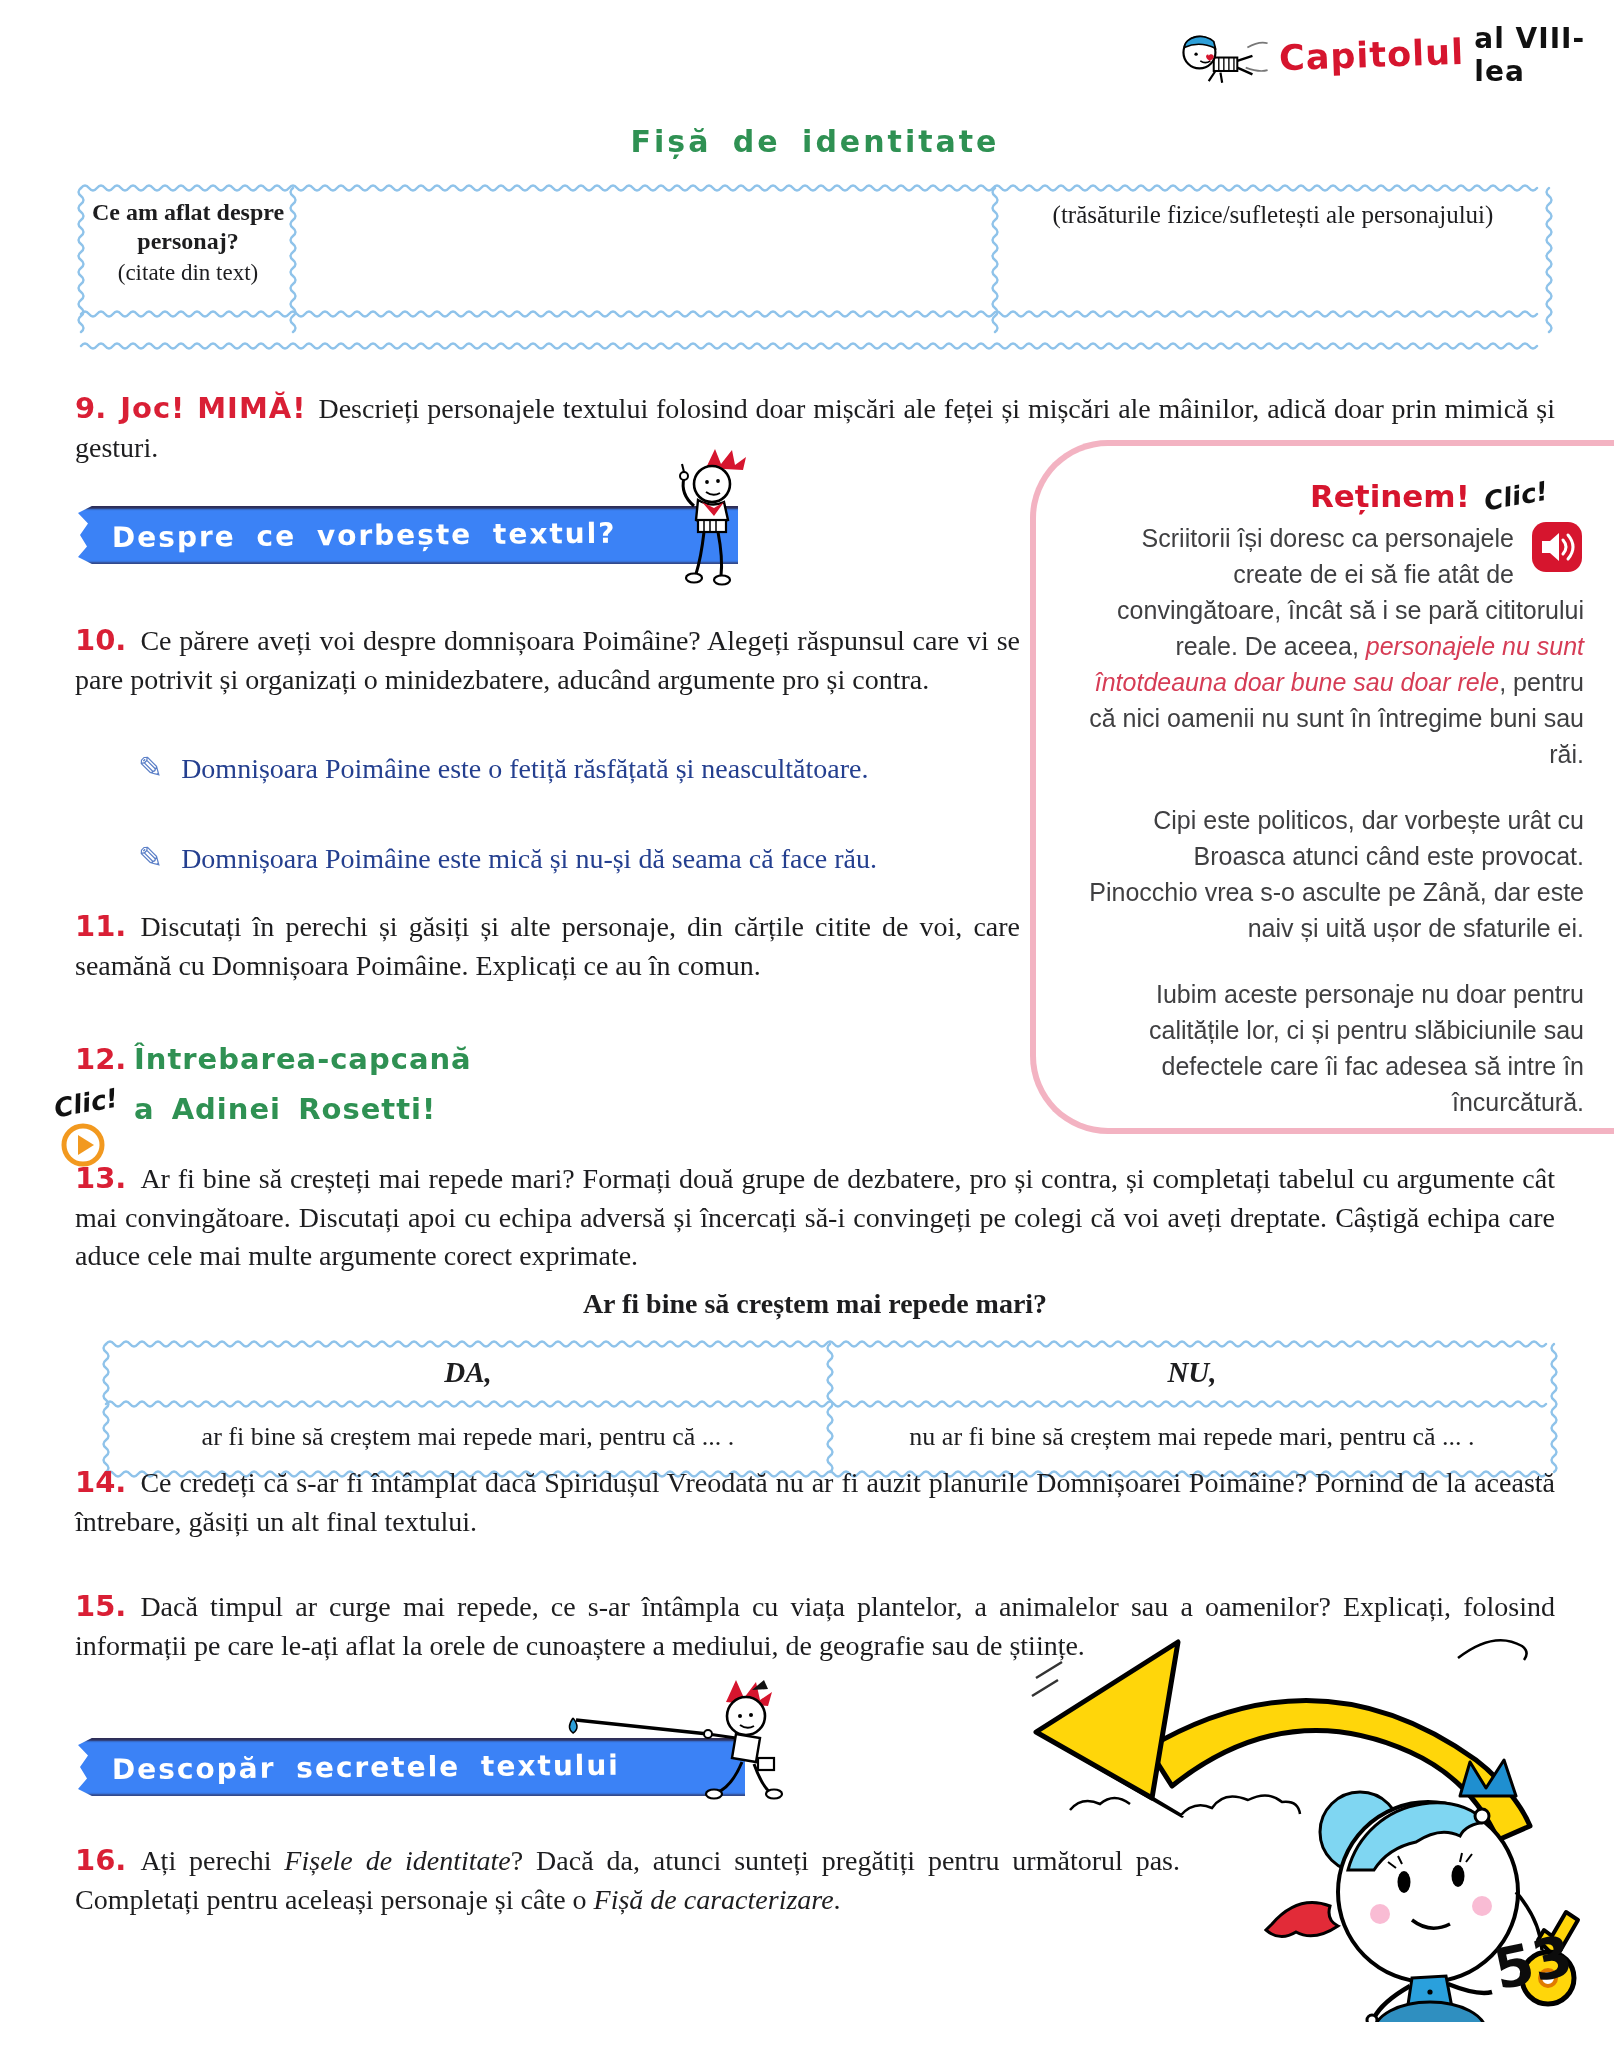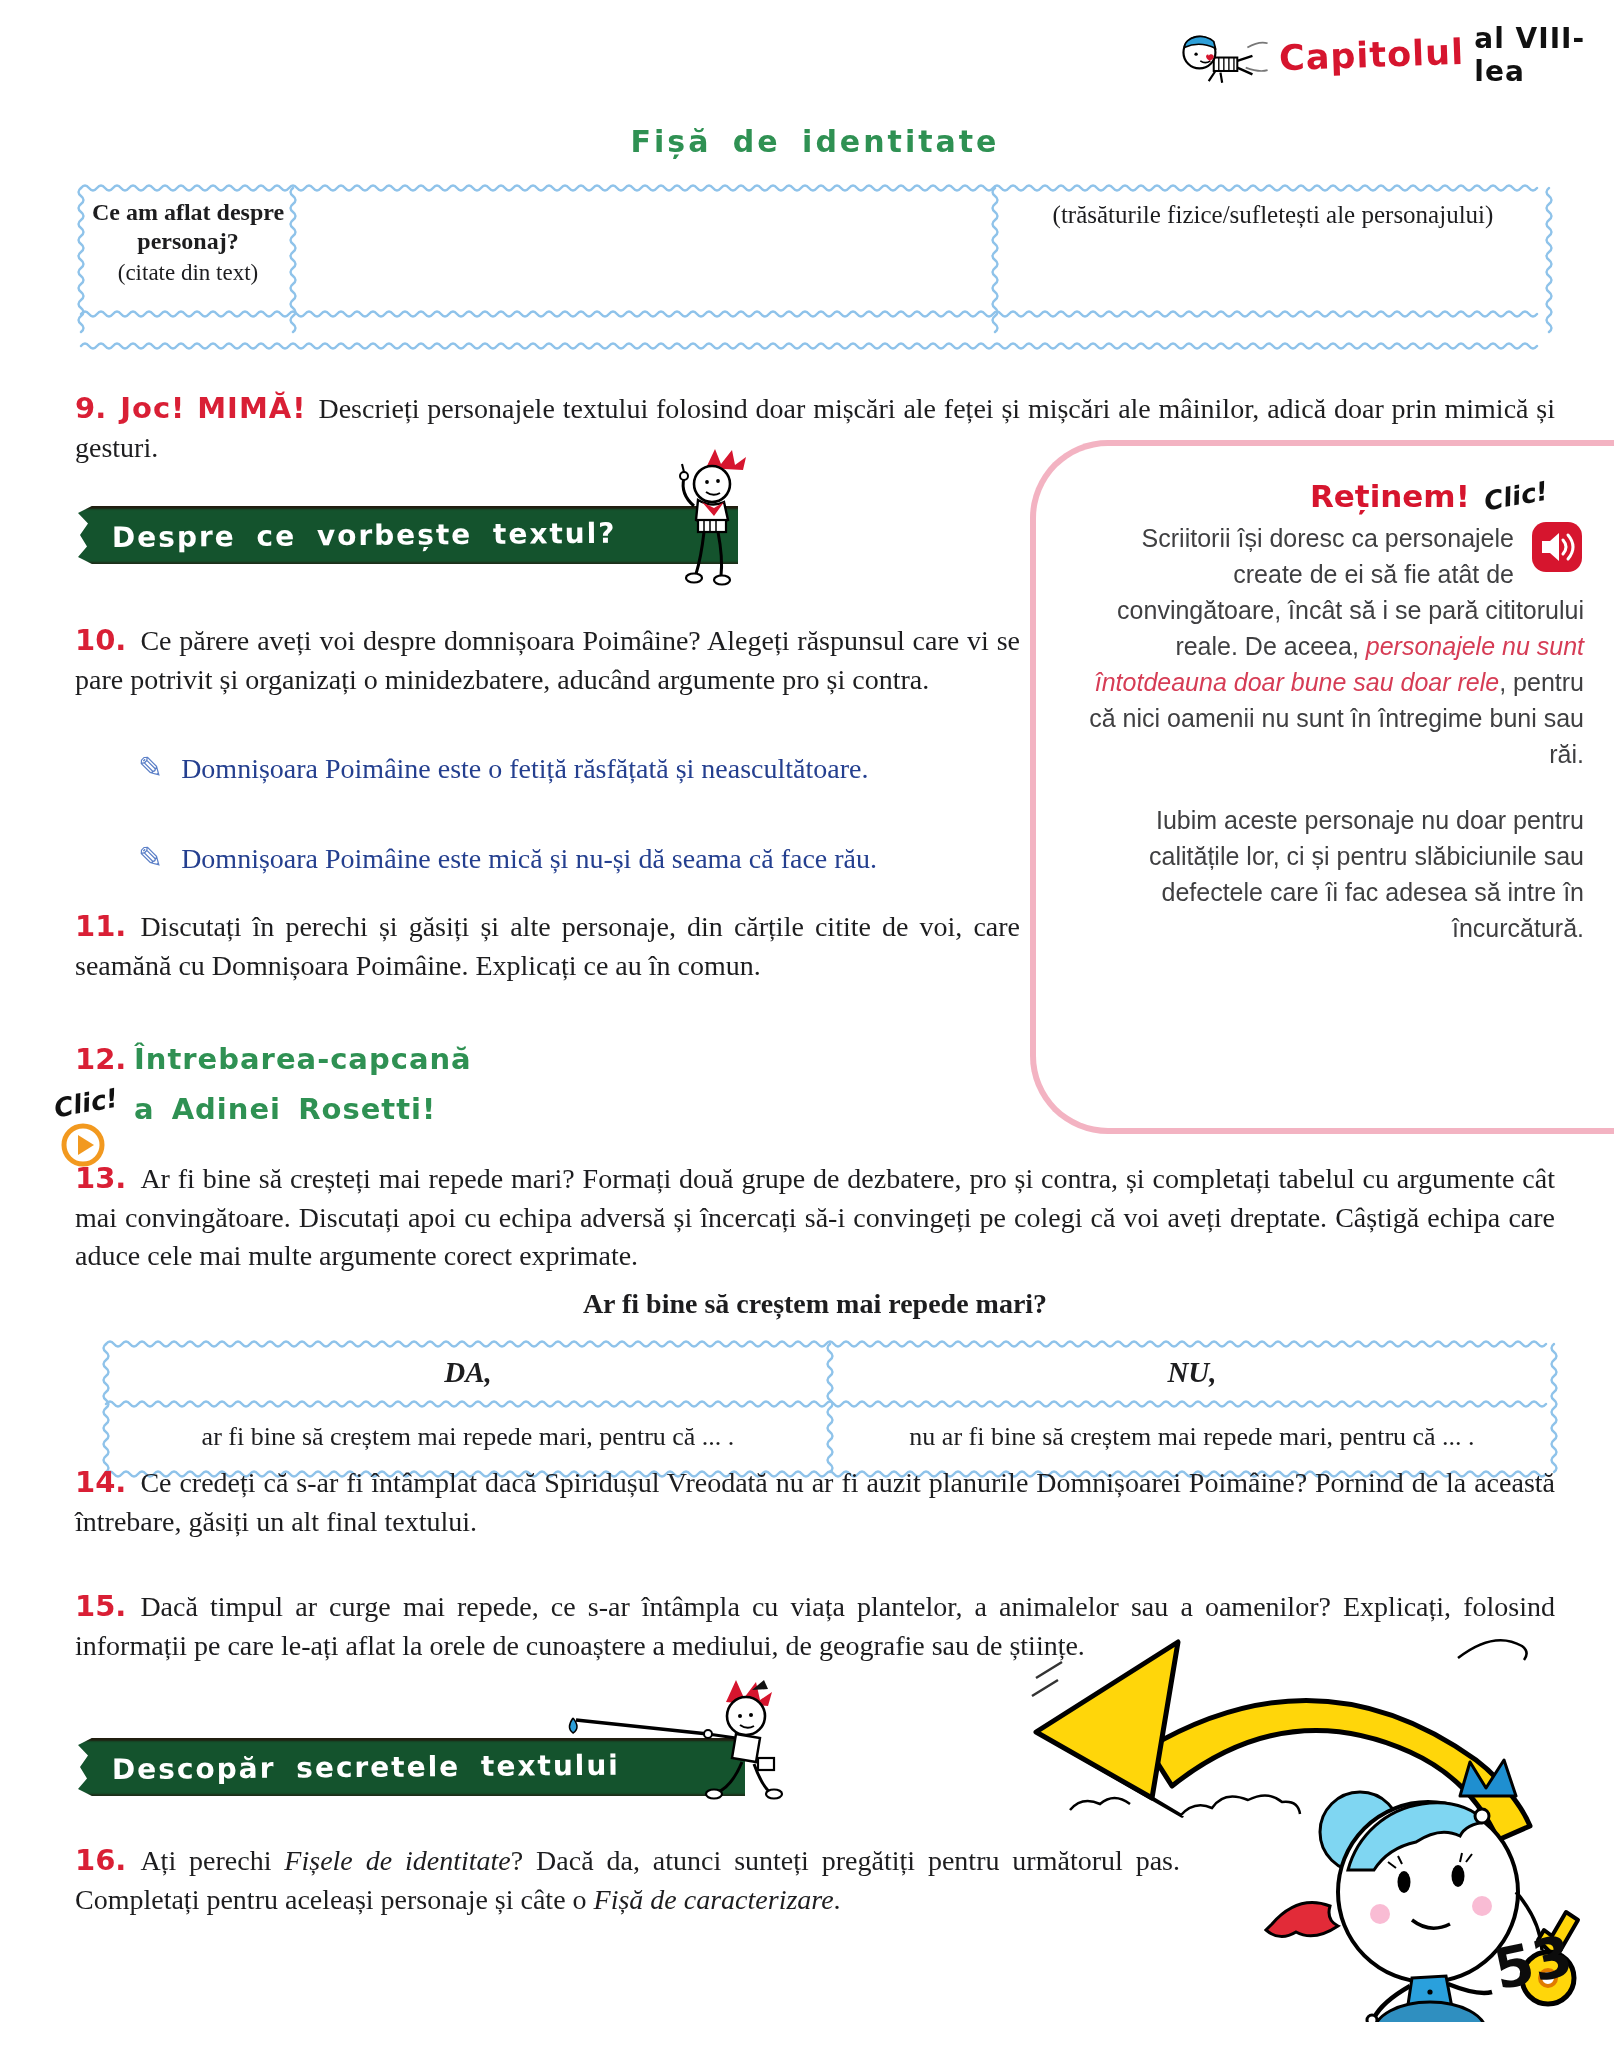--- a/index.html
+++ b/index.html
@@ -48,21 +48,21 @@
 
   .bullet{position:absolute;left:138px;width:888px;font-size:28px;line-height:1.35;
     color:#243f8f;}
   .b1{top:748px;} .b2{top:838px;}
   .pencil{font-size:30px;color:#5b7fc7;margin-right:18px;font-family:"DejaVu Sans",sans-serif;}
 
   .debate-q{position:absolute;left:75px;top:1288px;width:1480px;text-align:center;
     font-weight:bold;font-size:28px;}
 
   
-  .banner{position:absolute;height:58px;background:#14532d;
+  .banner{position:absolute;height:58px;background:#3b82f6;
     box-shadow:inset 0 5px 2px -2px rgba(40,0,0,.65), inset 0 -4px 2px -2px rgba(40,0,0,.45);
     clip-path:polygon(14px 0%,100% 0%,100% 100%,14px 100%,0% 88%,9px 70%,2px 50%,10px 30%,0% 12%);
     display:flex;align-items:center;}
   .banner1{left:78px;top:506px;width:660px;}
   .banner2{left:78px;top:1738px;width:667px;}
   .banner-label{font-family:"DejaVu Sans",sans-serif;font-weight:bold;font-size:28px;
     color:#fff;letter-spacing:2px;word-spacing:9px;padding-left:34px;transform:rotate(-0.5deg);}
   .mascot{position:absolute;}
   .mascot1{left:640px;top:446px;}
   .mascot2{left:556px;top:1676px;}
@@ -175,20 +175,21 @@
     <div class="ret-head">
       <span class="ret-title">Reținem!</span>
       <span class="clic">Clic!</span>
     </div>
     <p class="ret-p"><span class="audio-float"><svg width="54" height="54" viewBox="0 0 54 54">
             <rect x="2" y="2" width="50" height="50" rx="14" fill="#d6152e"></rect>
             <polygon points="12,21 20,21 29,13 29,41 20,33 12,33" fill="#fff"></polygon>
             <path d="M33,20 q6,7 0,14" stroke="#fff" stroke-width="3" fill="none" stroke-linecap="round"></path>
             <path d="M38,15 q10,12 0,24" stroke="#fff" stroke-width="3" fill="none" stroke-linecap="round"></path>
           </svg></span><span>Scriitorii își doresc ca personajele create de ei să fie atât de convingătoare, încât să i se pară cititorului reale. De aceea, </span><em class="ret-red">personajele nu sunt întotdeauna doar bune sau doar rele</em><span>, pentru că nici oamenii nu sunt în întregime buni sau răi.</span></p>
+    <p class="ret-p">Cipi este politicos, dar vorbește urât cu Broasca atunci când este provocat. Pinocchio vrea s-o asculte pe Zână, dar este naiv și uită ușor de sfaturile ei.</p>
     <p class="ret-p">Iubim aceste personaje nu doar pentru calitățile lor, ci și pentru slăbiciunile sau defectele care îi fac adesea să intre în încurcătură.</p>
   </aside>
 
   <p class="para ex11"><span class="num">11.</span><span>Discutați în perechi și găsiți și alte personaje, din cărțile citite de voi, care seamănă cu Domnișoara Poimâine. Explicați ce au în comun.</span></p>
 
   <span class="num ex12-num">12.</span>
   <span class="green-script g1">Întrebarea-capcană</span>
   <span class="clic clic2">Clic!</span>
   <span class="green-script g2">a Adinei Rosetti!</span>
   <span class="play-wrap"><svg width="46" height="46" viewBox="0 0 46 46">

